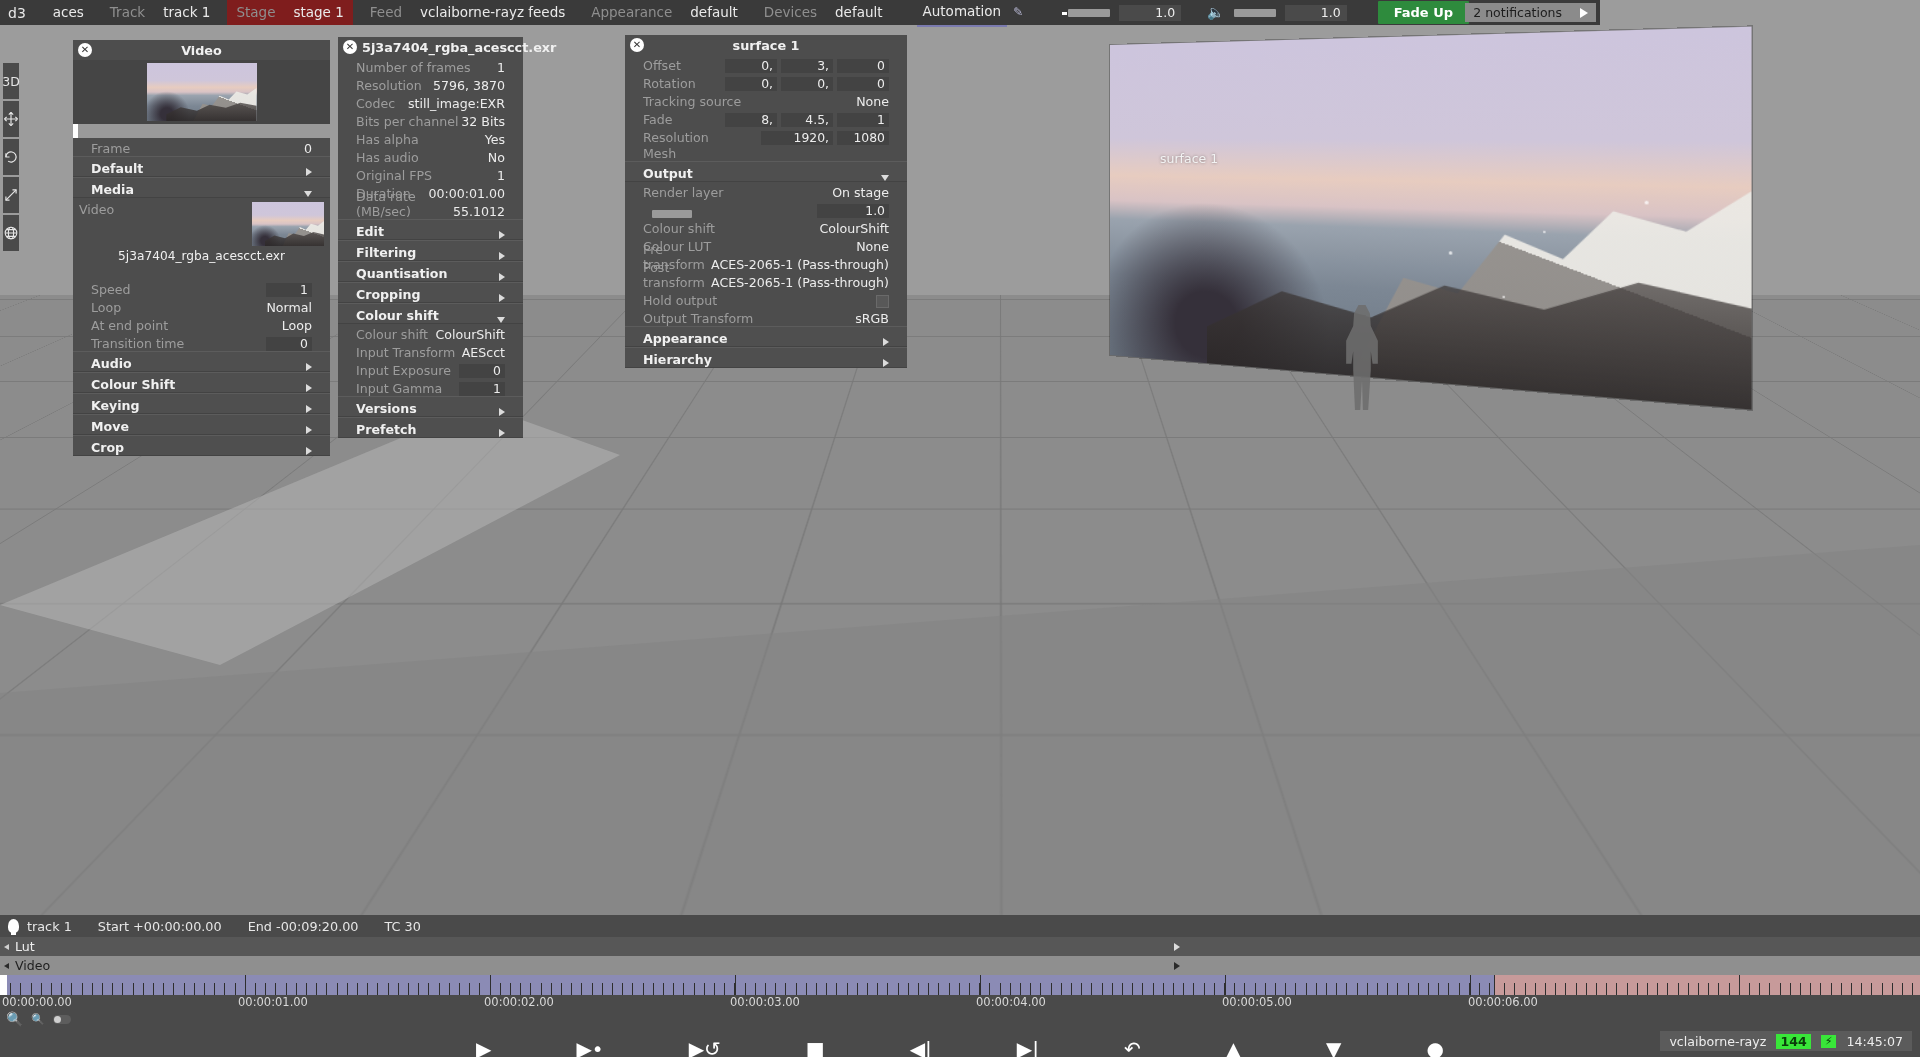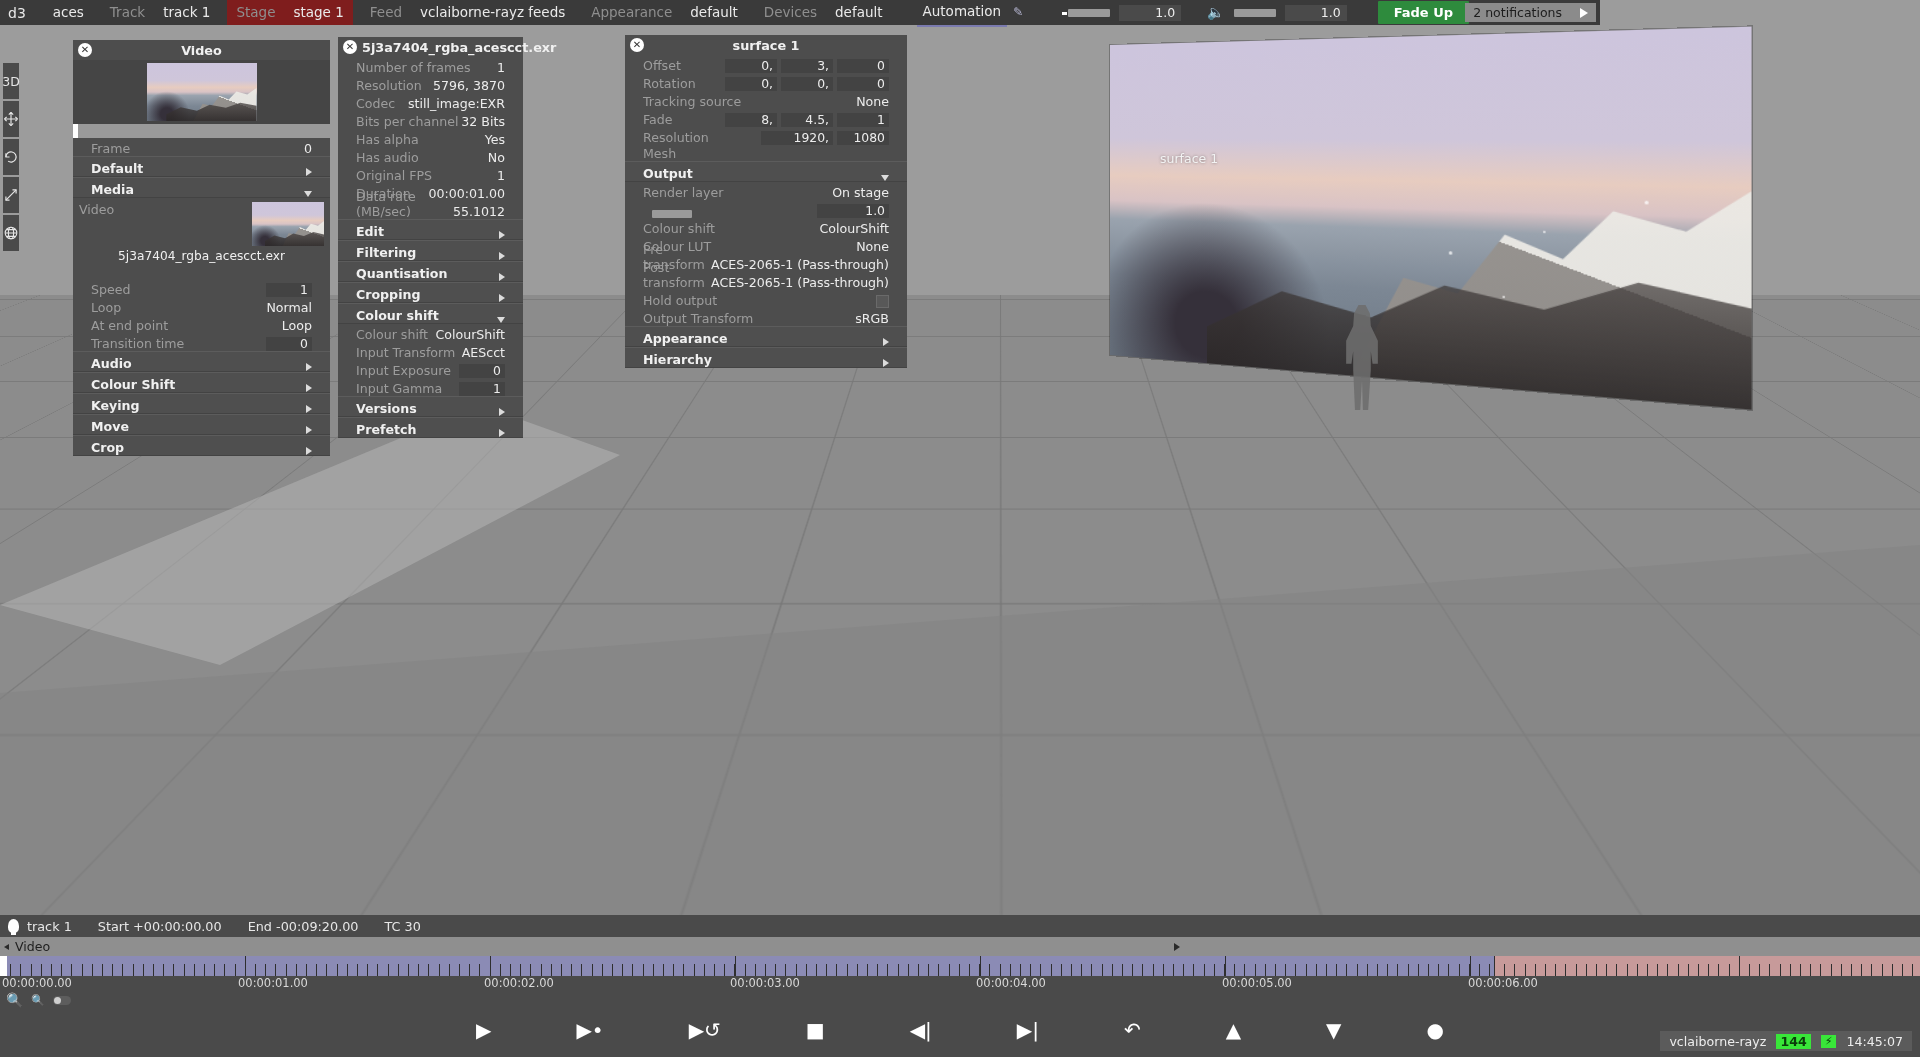--- a/index.html
+++ b/index.html
@@ -554,20 +554,25 @@
   <div id="tlHead">
     <span style="display:flex;align-items:center;gap:8px;">
       <span class="bulb"></span>
       <span>track 1</span>
     </span>
     <span>Start +00:00:00.00</span>
     <span>End -00:09:20.00</span>
     <span>TC 30</span>
   </div>
 
+  <div class="tlrow lut">
+    <span class="arrow-l"></span>
+    <span>Lut</span>
+    <span class="endarr arrow-r"></span>
+  </div>
   <div class="tlrow video">
     <span class="arrow-l" style="border-right-color:#2a2a2a;"></span>
     <span>Video</span>
     <span class="endarr arrow-r" style="border-left-color:#2a2a2a;"></span>
   </div>
 
   <div id="ruler">
     <div class="rseg blue" style="flex:0 0 1494px;">
       <div class="ticks"></div>
         <div class="majors"></div>

